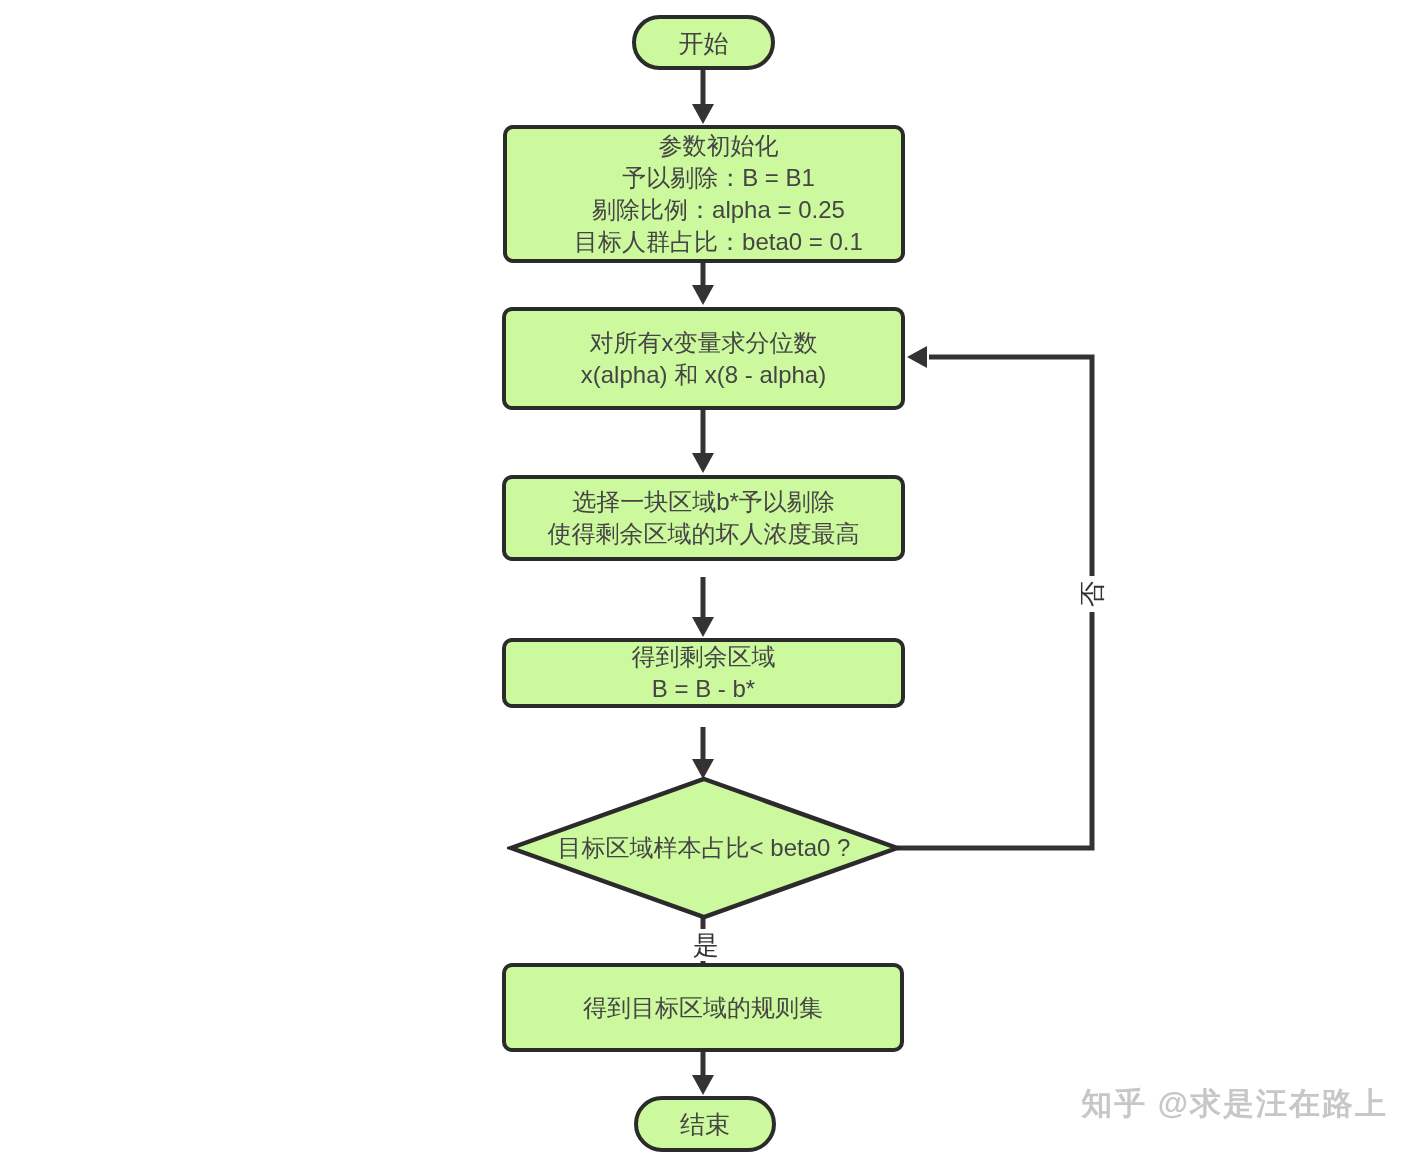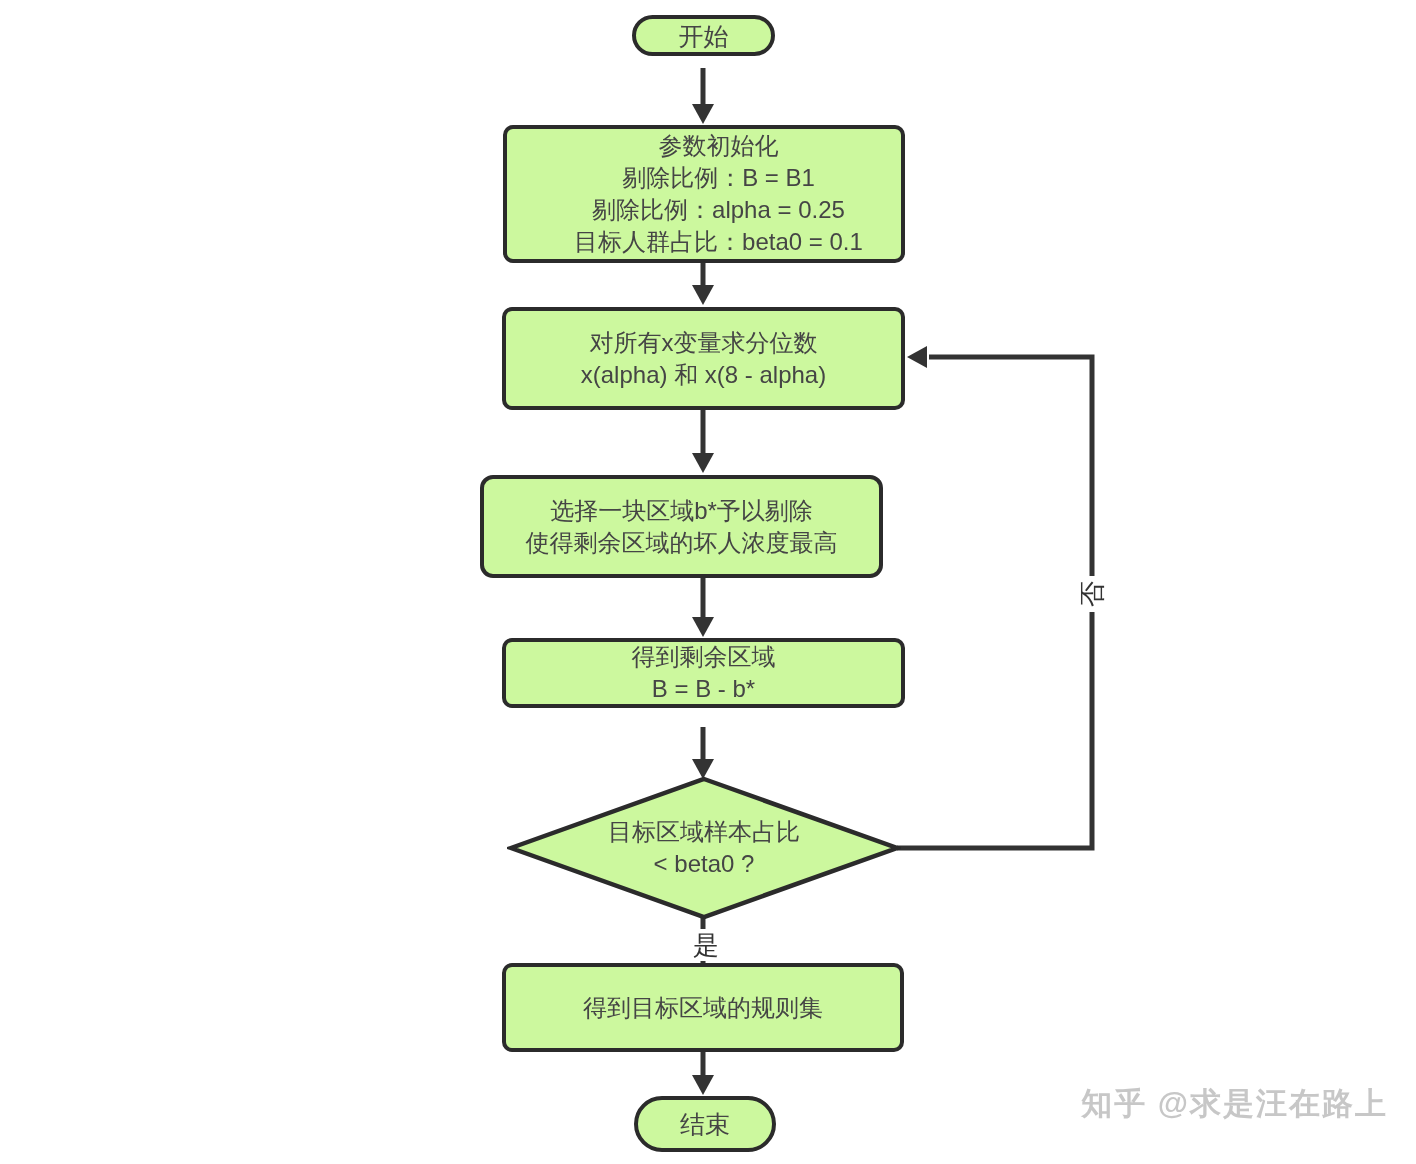--- a/index.html
+++ b/index.html
@@ -59,21 +59,21 @@
     fill: var(--node-fill, #ccf89e);
     stroke: var(--node-border, #2b2b2b);
     stroke-width: 4.5;
     stroke-linejoin: miter;
   }
   .diamond-text {
     position: absolute;
     left: 0; top: 0;
     width: 100%; height: 100%;
     display: flex;
-    flex-direction: column;
+    flex-direction: row;
     align-items: center;
     justify-content: center;
     text-align: right;
     color: var(--node-text, #454545);
     font-size: 24px;
     line-height: 32px;
   }
   .edge-label {
     position: absolute;
     background: #ffffff;
@@ -119,37 +119,37 @@
 
     <line class="connector" x1="703" y1="915" x2="703" y2="964"></line>
 
     <line class="connector" x1="703" y1="1050" x2="703" y2="1077"></line>
     <polygon class="arrowhead" points="703,1095 692,1075 714,1075"></polygon>
 
     <polyline class="connector" points="897,848 1092,848 1092,357 929,357"></polyline>
     <polygon class="arrowhead" points="907,357 927,346 927,368"></polygon>
   </svg>
 
-  <div class="node pill" style="left:632px; top:15px; width:143px; height:41px;">
+  <div class="node pill" style="left:632px; top:15px; width:143px; height:55px;">
     <div>开始</div>
   </div>
 
   <div class="node rect" style="left:503px; top:125px; width:402px; height:138px;padding-left:29px;">
     <div>参数初始化</div>
-    <div>剔除比例：B = B1</div>
+    <div>予以剔除：B = B1</div>
     <div>剔除比例：alpha = 0.25</div>
     <div>目标人群占比：beta0 = 0.1</div>
   </div>
 
   <div class="node rect" style="left:502px; top:307px; width:403px; height:103px;">
     <div>对所有x变量求分位数</div>
     <div>x(alpha) 和 x(8 - alpha)</div>
   </div>
 
-  <div class="node rect" style="left:480px; top:475px; width:403px; height:103px;border-radius:13px;">
+  <div class="node rect" style="left:502px; top:475px; width:403px; height:86px;">
     <div>选择一块区域b*予以剔除</div>
     <div>使得剩余区域的坏人浓度最高</div>
   </div>
 
   <div class="node rect" style="left:502px; top:638px; width:403px; height:70px;">
     <div>得到剩余区域</div>
     <div>B = B - b*</div>
   </div>
 
   <div class="diamond-wrap">

